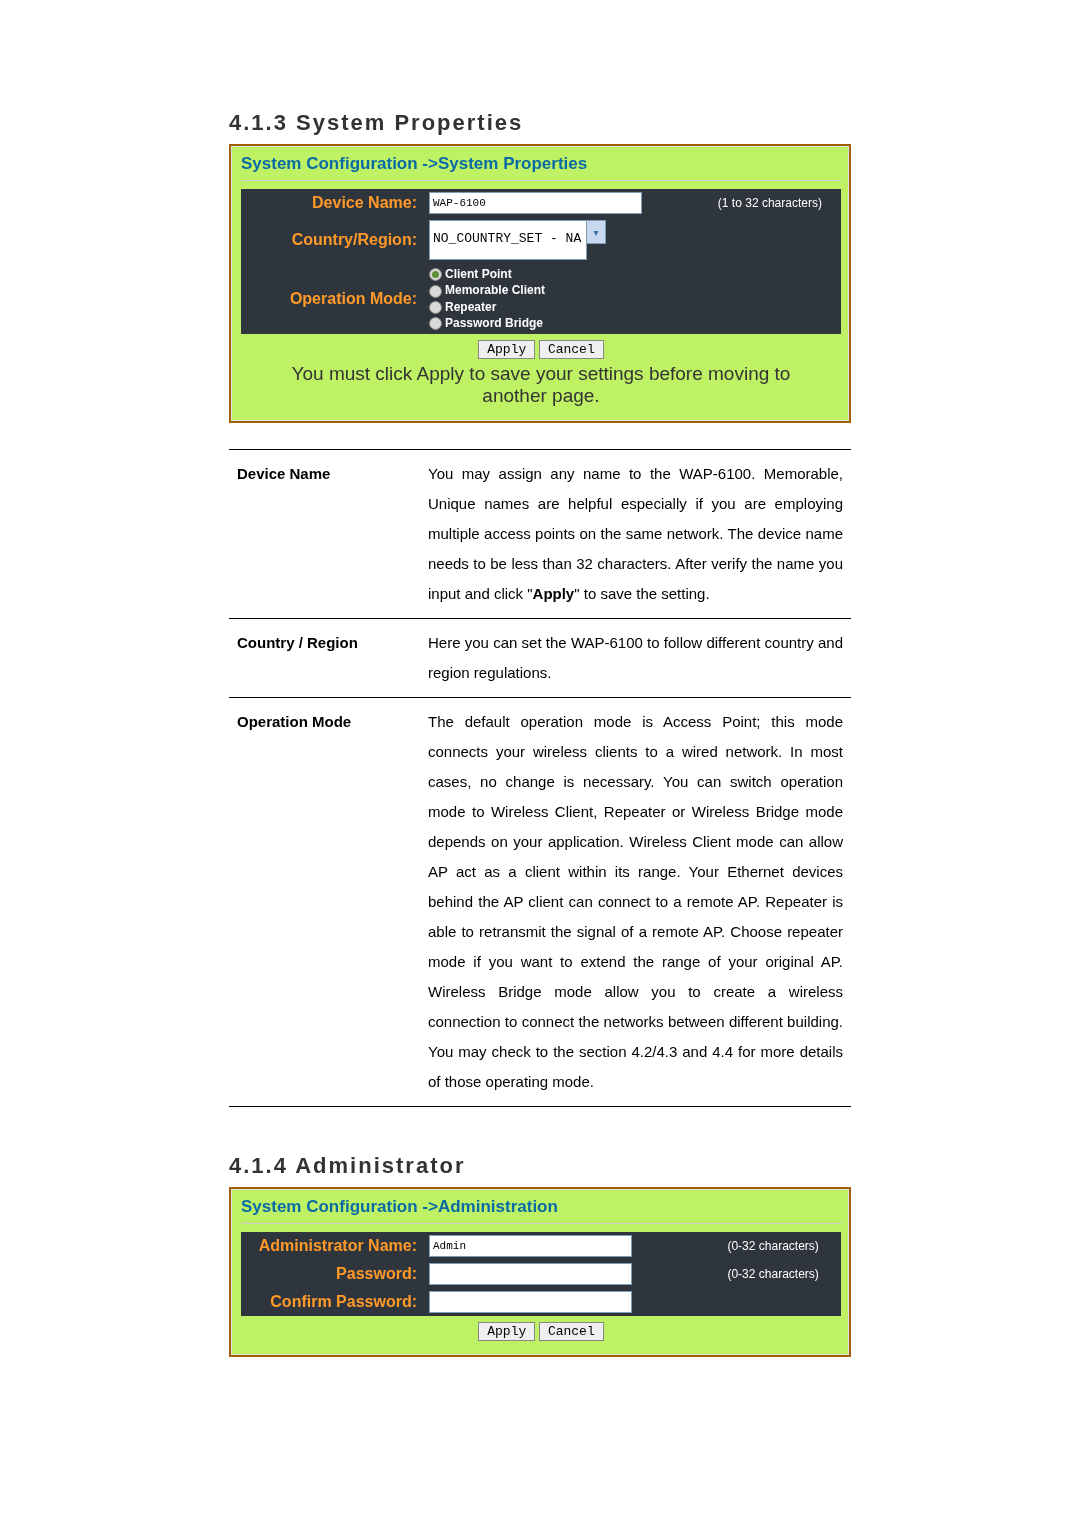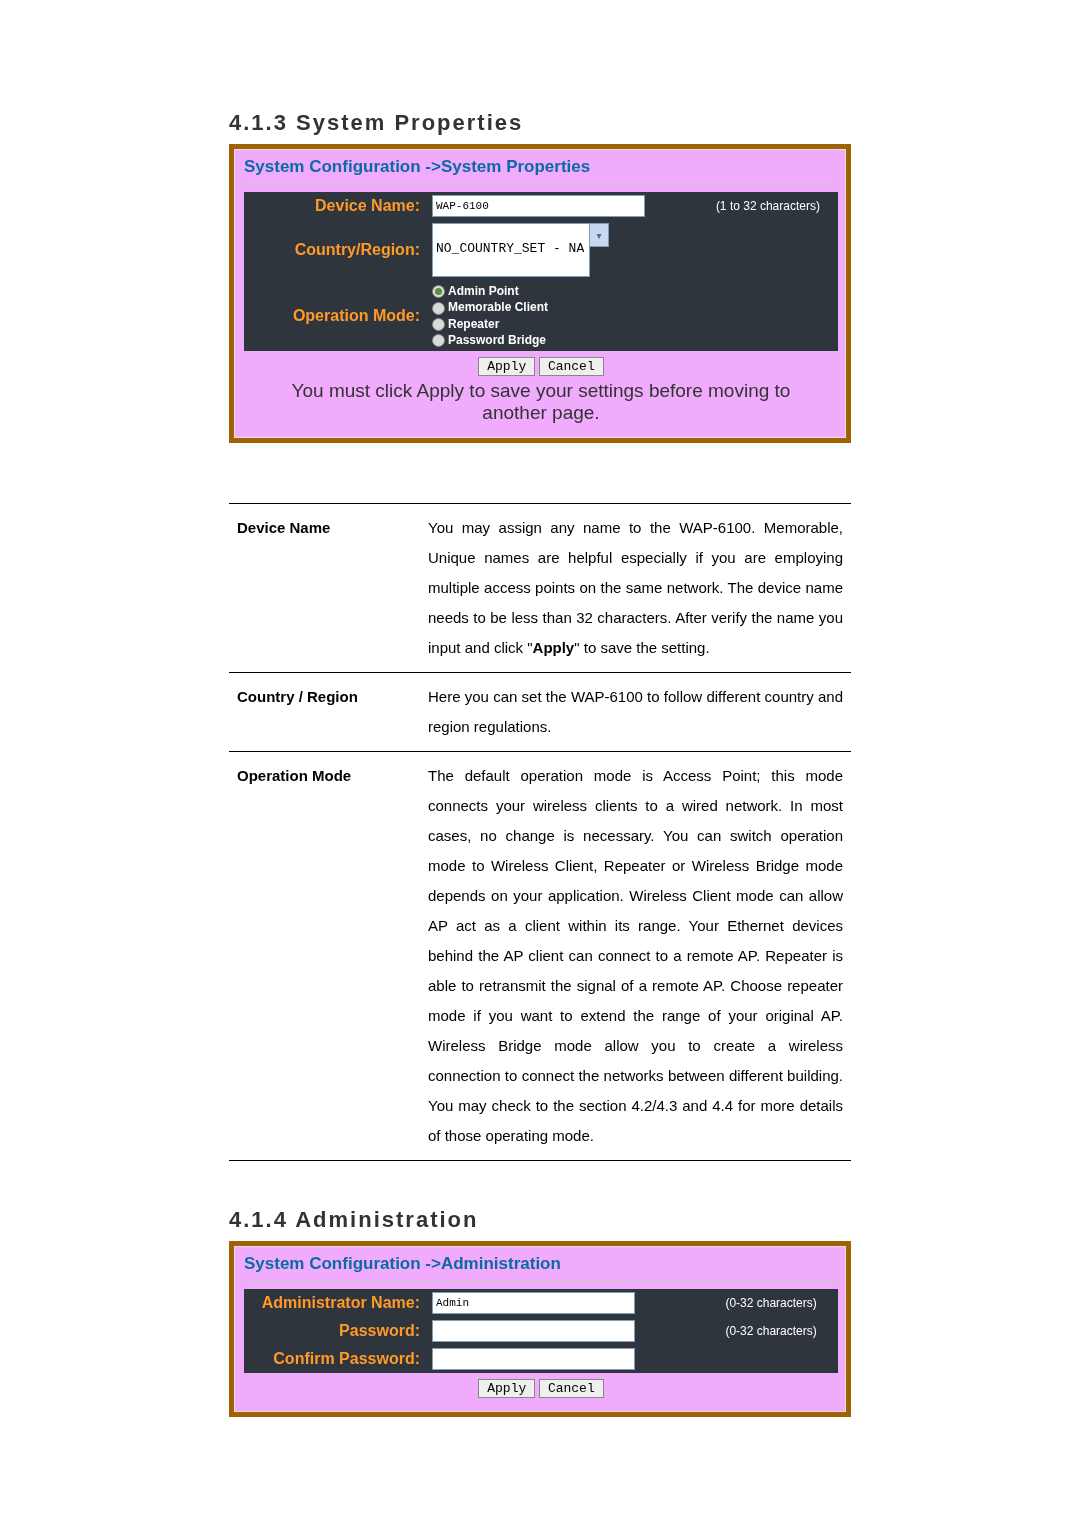--- a/index.html
+++ b/index.html
@@ -18,24 +18,24 @@
   }
   h2.section-head {
     font-size: 22px;
     font-weight: bold;
     letter-spacing: 2px;
     margin: 0 0 8px 0;
     color: #333;
   }
   
   .shot {
-    border: 5px solid #a16207;
+    border: 2px solid #a16207;
     box-shadow: 0 0 0 1px #e0e0e0 inset;
     padding: 6px 8px 14px 10px;
-    background: #f0abfc;
+    background: #bef264;
     font-family: Tahoma, Verdana, Arial, sans-serif;
     font-size: 13px;
   }
   .shot-title {
     color: #0a6aa6;
     font-weight: bold;
     font-size: 17px;
     padding: 2px 0 6px 0;
     margin: 0;
   }
@@ -80,21 +80,21 @@
     box-sizing: content-box;
   }
   .select-wrap { display: inline-flex; }
   .select-box {
     font-family: "Courier New", monospace;
     font-size: 13px;
     border: 1px solid #7f9db9;
     background: #fff;
     color: #000;
     height: 18px;
-    padding: 17px 3px;
+    padding: 10px 3px;
     display: inline-block;
     min-width: 150px;
   }
   .select-arrow {
     width: 18px;
     height: 22px;
     background: #c8d8ee;
     border: 1px solid #7f9db9;
     border-left: none;
     display: inline-flex;
@@ -136,21 +136,21 @@
     text-align: center;
     font-family: Verdana, sans-serif;
     font-size: 19px;
     color: #333;
     padding: 4px 40px 0 40px;
   }
   
   table.desc {
     width: 100%;
     border-collapse: collapse;
-    margin-top: 60px;
+    margin-top: 26px;
     font-size: 15px;
   }
   table.desc th, table.desc td {
     border-top: 1px solid #000;
     border-bottom: 1px solid #000;
     padding: 9px 8px;
     text-align: left;
     vertical-align: top;
     line-height: 2.0;
   }
@@ -187,21 +187,21 @@
         <td colspan="2">
           <span class="select-wrap">
             <span class="select-box">NO_COUNTRY_SET - NA</span>
             <span class="select-arrow">▾</span>
           </span>
         </td>
       </tr>
       <tr>
         <td class="label" style="vertical-align:middle">Operation Mode:</td>
         <td colspan="2">
-          <div class="radio-row"><span class="radio-dot selected"></span><span>Admin Point</span></div>
+          <div class="radio-row"><span class="radio-dot selected"></span><span>Client Point</span></div>
           <div class="radio-row"><span class="radio-dot"></span><span>Memorable Client</span></div>
           <div class="radio-row"><span class="radio-dot"></span><span>Repeater</span></div>
           <div class="radio-row"><span class="radio-dot"></span><span>Password Bridge</span></div>
         </td>
       </tr>
     </tbody>
       </table>
     <div class="btn-row">
       <button class="btn">Apply</button>
       <button class="btn">Cancel</button>
@@ -223,21 +223,21 @@
     </tr>
     <tr>
       <th>Operation Mode</th>
       <td>The default operation mode is Access Point; this mode connects your wireless clients to a wired network. In most cases, no change is necessary. You can switch operation mode to Wireless Client, Repeater or Wireless Bridge mode depends on your application. Wireless Client mode can allow AP act as a client within its range. Your Ethernet devices behind the AP client can connect to a remote AP. Repeater is able to retransmit the signal of a remote AP. Choose repeater mode if you want to extend the range of your original AP. Wireless Bridge mode allow you to create a wireless connection to connect the networks between different building. You may check to the section 4.2/4.3 and 4.4 for more details of those operating mode.</td>
     </tr>
   </tbody>
     </table>
 
   <div class="section-gap"></div>
 
-  <h2 class="section-head">4.1.4 Administration</h2>
+  <h2 class="section-head">4.1.4 Administrator</h2>
 
   <div class="shot">
     <div class="shot-title">System Configuration -&gt;Administration</div>
     <hr>
     <table class="dark-table">
       <tbody>
           <tr>
         <td class="label">Administrator Name:</td>
         <td><input class="txt-input" style="width: 195px;" value="Admin"></td>
         <td class="hint">(0-32 characters)</td>

